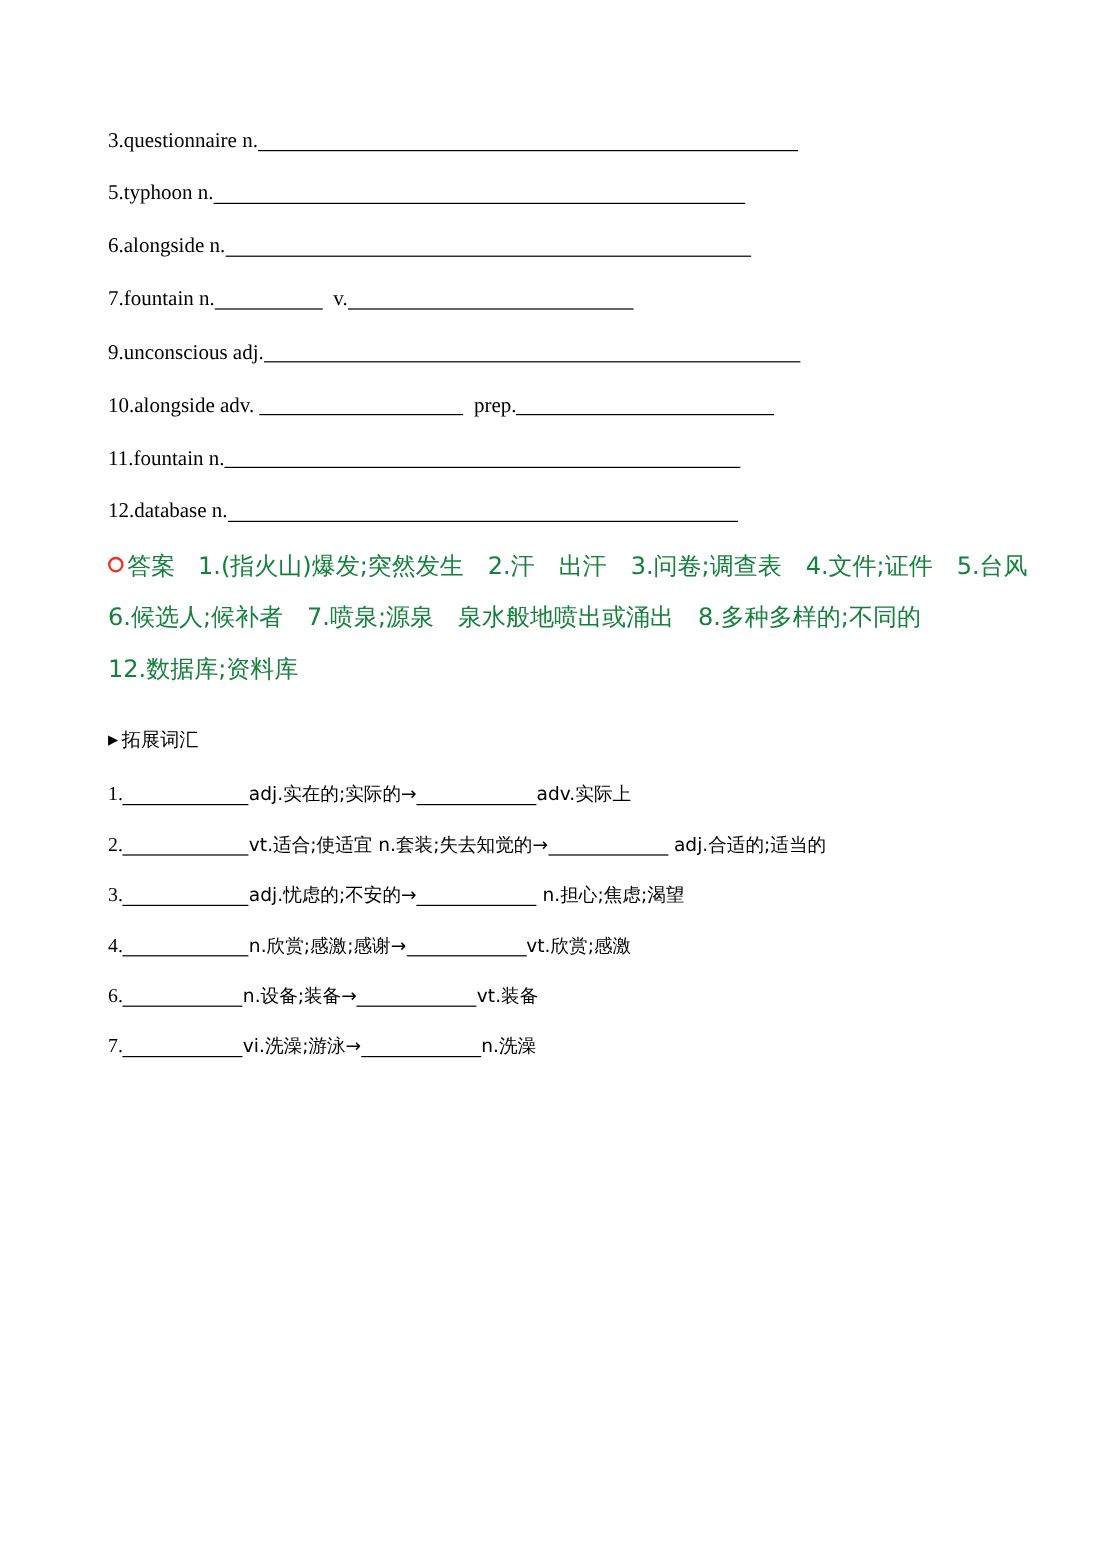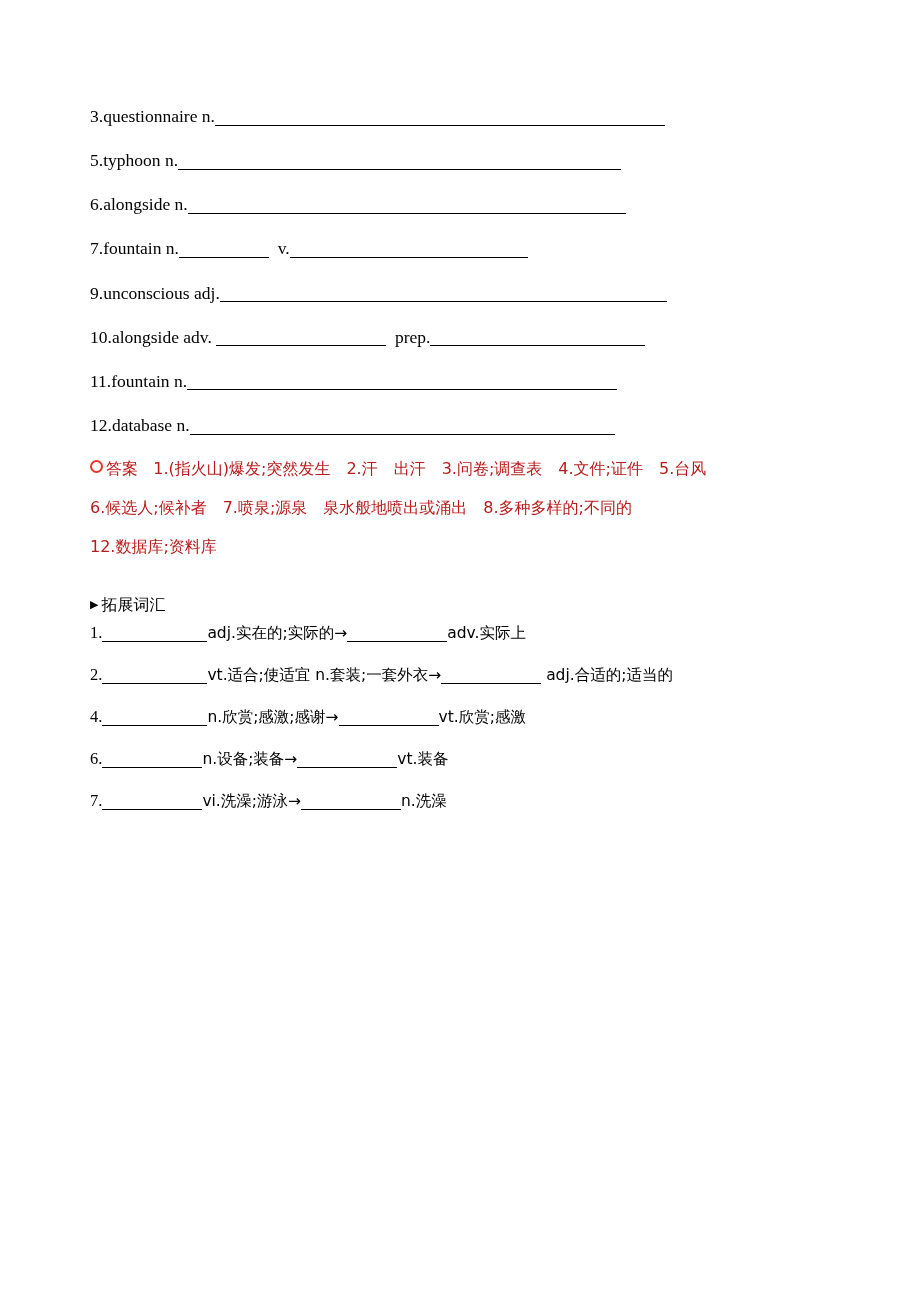--- a/index.html
+++ b/index.html
@@ -43,25 +43,25 @@
     display: inline-block;
     border-bottom: 1px solid #000;
     vertical-align: bottom;
     height: 0.95em;
   }
   .answers {
     margin-top: 10px;
     color: #e8342a;
   }
   .answer-line {
-    font-size: 16px;
+    font-size: 20px;
     line-height: 1.0;
     margin-bottom: 23px;
     font-family: "DejaVu Sans", sans-serif;
-    color: #b91c1c;
+    color: #15803d;
     white-space: nowrap;
   }
   .answer-line .lbl {
     font-family: "DejaVu Sans", sans-serif;
     font-weight: normal;
   }
   .bullet-dot {
     display: inline-block;
     width: 9px;
     height: 9px;
@@ -69,21 +69,21 @@
     border: 2px solid #e8342a;
     margin-right: 3px;
     position: relative;
     top: -1px;
   }
   .section-head {
     font-size: 16px;
     font-family: "DejaVu Sans", sans-serif;
     color: #000;
     margin-top: 40px;
-    margin-bottom: 9px;
+    margin-bottom: 26px;
   }
   .tri {
     display: inline-block;
     color: #000;
     font-size: 11px;
     margin-right: 3px;
     position: relative;
     top: -2px;
   }
   .ext-line {
@@ -154,21 +154,24 @@
 
     <div class="section-head">
       <span class="tri">▶</span><span>拓展词汇</span>
     </div>
 
     <div>
       <div class="ext-line">
         <span class="num">1.</span><span class="ext-blank" style="width:105px"></span><span>adj.实在的;实际的</span><span class="arrow">→</span><span class="ext-blank" style="width:100px"></span><span>adv.实际上</span>
       </div>
       <div class="ext-line">
-        <span class="num">2.</span><span class="ext-blank" style="width:105px"></span><span>vt.适合;使适宜 n.套装;一套外衣</span><span class="arrow">→</span><span class="ext-blank" style="width:100px"></span>&nbsp;<span>adj.合适的;适当的</span>
+        <span class="num">2.</span><span class="ext-blank" style="width:105px"></span><span>vt.适合;使适宜 n.套装;失去知觉的</span><span class="arrow">→</span><span class="ext-blank" style="width:100px"></span>&nbsp;<span>adj.合适的;适当的</span>
+      </div>
+      <div class="ext-line">
+        <span class="num">3.</span><span class="ext-blank" style="width:105px"></span><span>adj.忧虑的;不安的</span><span class="arrow">→</span><span class="ext-blank" style="width:100px"></span>&nbsp;<span>n.担心;焦虑;渴望</span>
       </div>
       <div class="ext-line">
         <span class="num">4.</span><span class="ext-blank" style="width:105px"></span><span>n.欣赏;感激;感谢</span><span class="arrow">→</span><span class="ext-blank" style="width:100px"></span><span>vt.欣赏;感激</span>
       </div>
       <div class="ext-line">
         <span class="num">6.</span><span class="ext-blank" style="width:100px"></span><span>n.设备;装备</span><span class="arrow">→</span><span class="ext-blank" style="width:100px"></span><span>vt.装备</span>
       </div>
       <div class="ext-line">
         <span class="num">7.</span><span class="ext-blank" style="width:100px"></span><span>vi.洗澡;游泳</span><span class="arrow">→</span><span class="ext-blank" style="width:100px"></span><span>n.洗澡</span>
       </div>

